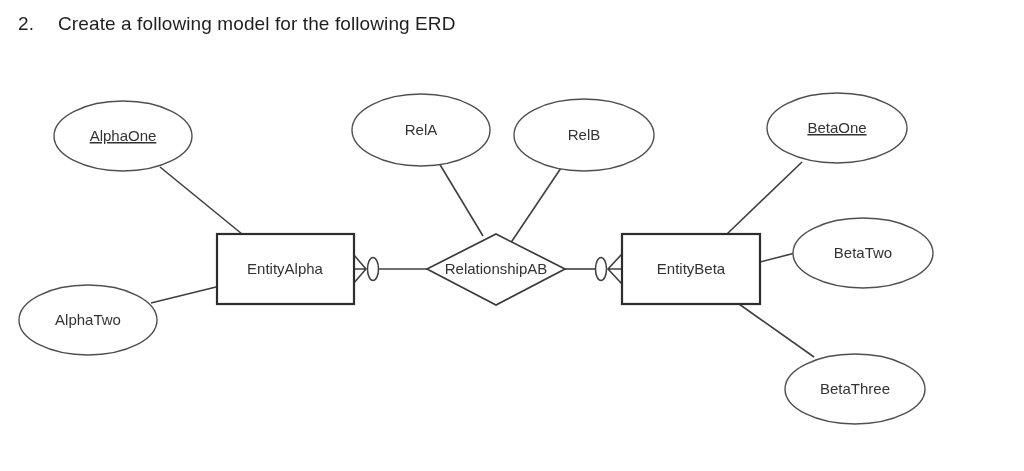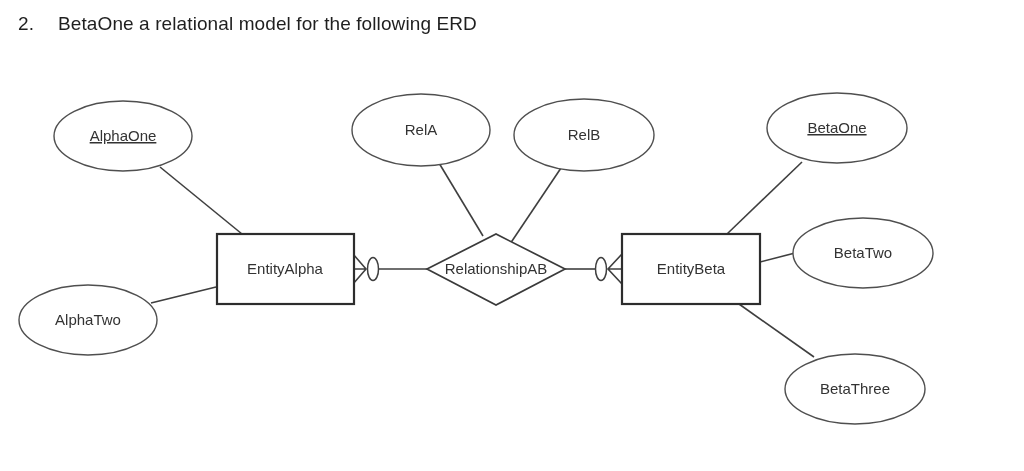--- a/index.html
+++ b/index.html
@@ -35,21 +35,21 @@
   .rel-diamond { fill: #ffffff; stroke: #3a3a3a; stroke-width: 1.7; }
   .conn { stroke: #3f3f3f; stroke-width: 1.6; fill: none; }
   .card-oval { fill: #ffffff; stroke: #3f3f3f; stroke-width: 1.5; }
 </style>
 </head>
 <body>
 
 <div class="page">
 
   <div class="title">
-    <span class="q-num">2.</span><span class="q-text">BetaOne a relational model for the following ERD</span>
+    <span class="q-num">2.</span><span class="q-text">Create a following model for the following ERD</span>
   </div>
 
   <svg class="erd" width="1024" height="471" viewBox="0 0 1024 471">
 
     <g>
       <line class="conn" x1="160" y1="167" x2="242" y2="234"></line>
       <line class="conn" x1="151" y1="303" x2="216" y2="287"></line>
       <line class="conn" x1="439" y1="163" x2="483" y2="236"></line>
       <line class="conn" x1="561" y1="168" x2="510" y2="244"></line>
       <line class="conn" x1="802" y1="162" x2="727" y2="234"></line>

